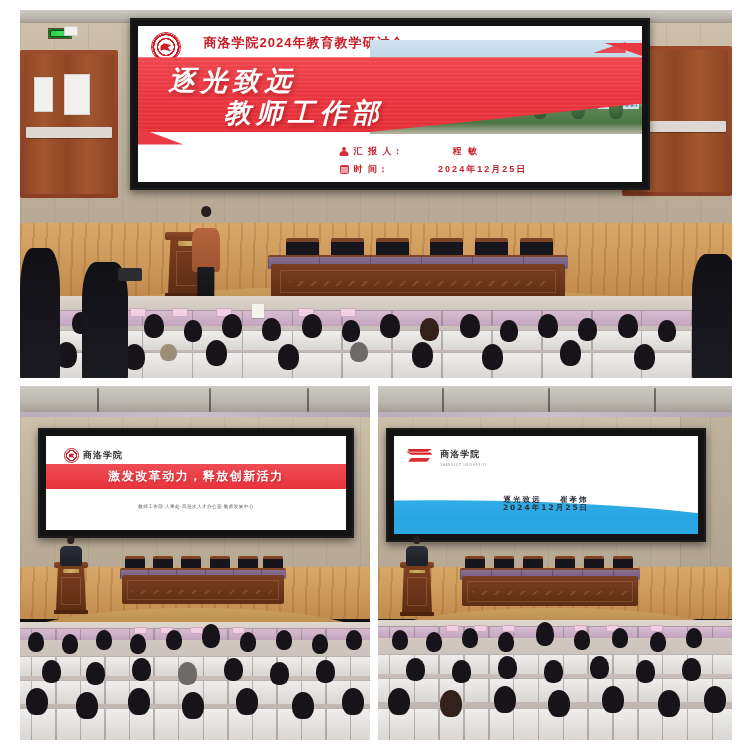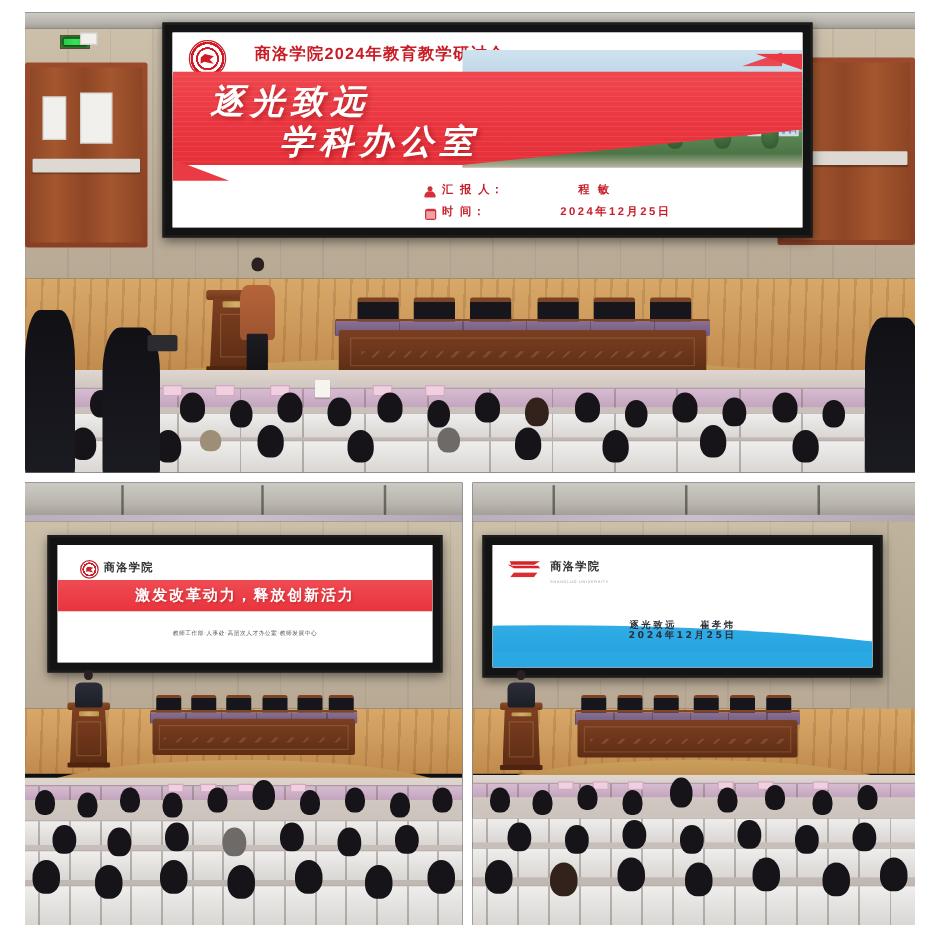--- a/index.html
+++ b/index.html
@@ -197,21 +197,21 @@
     position: absolute; background: #ea3a43;
   }
   .rt1 { right:0; top:3%;  width:14%; height:14%;
          clip-path: polygon(0 0,100% 0,100% 100%); }
   .rt2 { right:6%; top:2%; width:12%; height:12%;
          clip-path: polygon(100% 0,100% 100%,0 100%); opacity:.9;}
   .rt3 { left:0; bottom:24%; width:9%; height:11%;
          clip-path: polygon(0 0,100% 100%,0 100%); }
 
   .meta-row {
-    position: absolute; display: flex; align-items: flex-end;
+    position: absolute; display: flex; align-items: center;
     white-space: nowrap; color: #c7202a;
     font-size: 9px; font-weight: 700; letter-spacing: 1.5px;
   }
   .meta-ico {
     width: 9px; height: 9px; margin-right: 5px;
     background: #d4303a; border-radius: 2px; flex: none;
     position: relative;
   }
   .meta-ico.person {
     background: transparent;
@@ -223,21 +223,21 @@
   }
   .meta-ico.person::after{
     content:''; position:absolute; left:50%; bottom:0;
     width:9px; height:5px; transform:translateX(-50%);
     border-radius:4px 4px 1px 1px; background:#d4303a;
   }
   .meta-ico.cal::after{
     content:''; position:absolute; inset:2px 1px 1px 1px;
     background:#fff; opacity:.55;
   }
-  .meta-val { margin-left: 28px; color:#c7202a; letter-spacing:2px;padding-left:31px; }
+  .meta-val { margin-left: 18px; color:#c7202a; letter-spacing:2px;padding-left:31px; }
 
   
   .slide-bl { position:absolute; inset:0; background:#fff; }
   .bl-logo-row{
     position:absolute; left:6%; top:8%;
     display:flex; align-items:center; gap:4px;
   }
   .seal {
     width: 15px; height: 15px; border-radius:50%;
     border: 1.3px solid #c5232c;
@@ -527,21 +527,21 @@
               <div class="tree" style="left:74%"></div>
               <div class="tree" style="left:88%"></div>
               <div class="red-tri rt1"></div>
               <div class="red-tri rt2"></div>
             </div>
 
             <div class="slide-main-red"></div>
             <div class="red-tri rt3"></div>
 
             <div class="slide-title">逐光致远</div>
-            <div class="slide-title2">学科办公室</div>
+            <div class="slide-title2">教师工作部</div>
 
             <div class="meta-row" style="left:40%;top:76%">
               <span class="meta-ico person"></span>
               <span>汇 报 人：</span>
               <span class="meta-val">程  敏</span>
             </div>
             <div class="meta-row" style="left:40%;top:88%">
               <span class="meta-ico cal"></span>
               <span>时   间：</span>
               <span class="meta-val">2024年12月25日</span>

